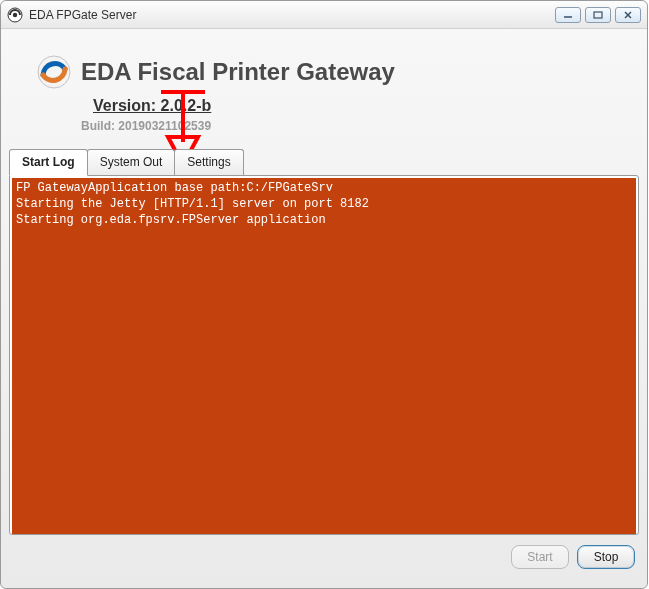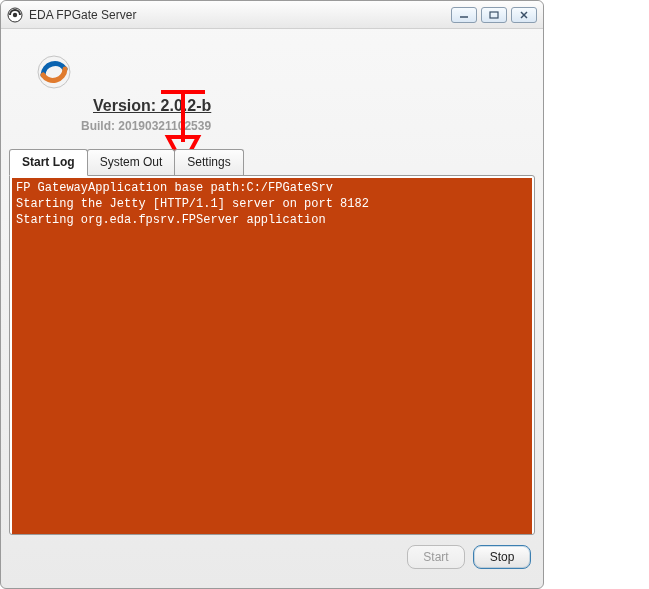--- a/index.html
+++ b/index.html
@@ -5,21 +5,21 @@
   * { box-sizing: border-box; }
   body {
     margin: 0;
     font-family: Tahoma, "Segoe UI", sans-serif;
     background: #fff;
     width: 649px;
     height: 589px;
     overflow: hidden;
   }
   .window {
-    width: 544px;
+    width: 648px;
     height: 589px;
     background: linear-gradient(to bottom, #f8f8f8, #eaeaea);
     border: 1px solid #9a9a9a;
     border-radius: 6px;
     position: relative;
     overflow: hidden;
   }
   .titlebar {
     height: 28px;
     background: linear-gradient(to bottom, #fdfdfd, #e8e8e8);
@@ -208,20 +208,21 @@
 
   <div class="header-area">
     <div class="brand-row">
       <span class="logo">
         <svg viewBox="0 0 34 34" width="34" height="34">
           <circle cx="17" cy="17" r="16" fill="#f4f4f4" stroke="#c4c4c4"></circle>
           <path d="M6 20 A12 12 0 0 1 28 14" fill="none" stroke="#0a63b0" stroke-width="5" stroke-linecap="round"></path>
           <path d="M28 14 A12 12 0 0 1 6 20" fill="none" stroke="#e07b2e" stroke-width="5" stroke-linecap="round"></path>
         </svg>
       </span>
+      <span class="brand-title">EDA Fiscal Printer Gateway</span>
     </div>
     <div class="version-line">Version: 2.0.2-b</div>
     <div class="build-line">Build: 20190321102539</div>
   </div>
 
   <svg class="arrow-annot" viewBox="0 0 60 80">
     <line x1="30" y1="5" x2="30" y2="55" stroke="#ff0000" stroke-width="4"></line>
     <polygon points="15,50 45,50 30,78" fill="none" stroke="#ff0000" stroke-width="4" stroke-linejoin="miter"></polygon>
     <line x1="8" y1="5" x2="52" y2="5" stroke="#ff0000" stroke-width="4"></line>
   </svg>

